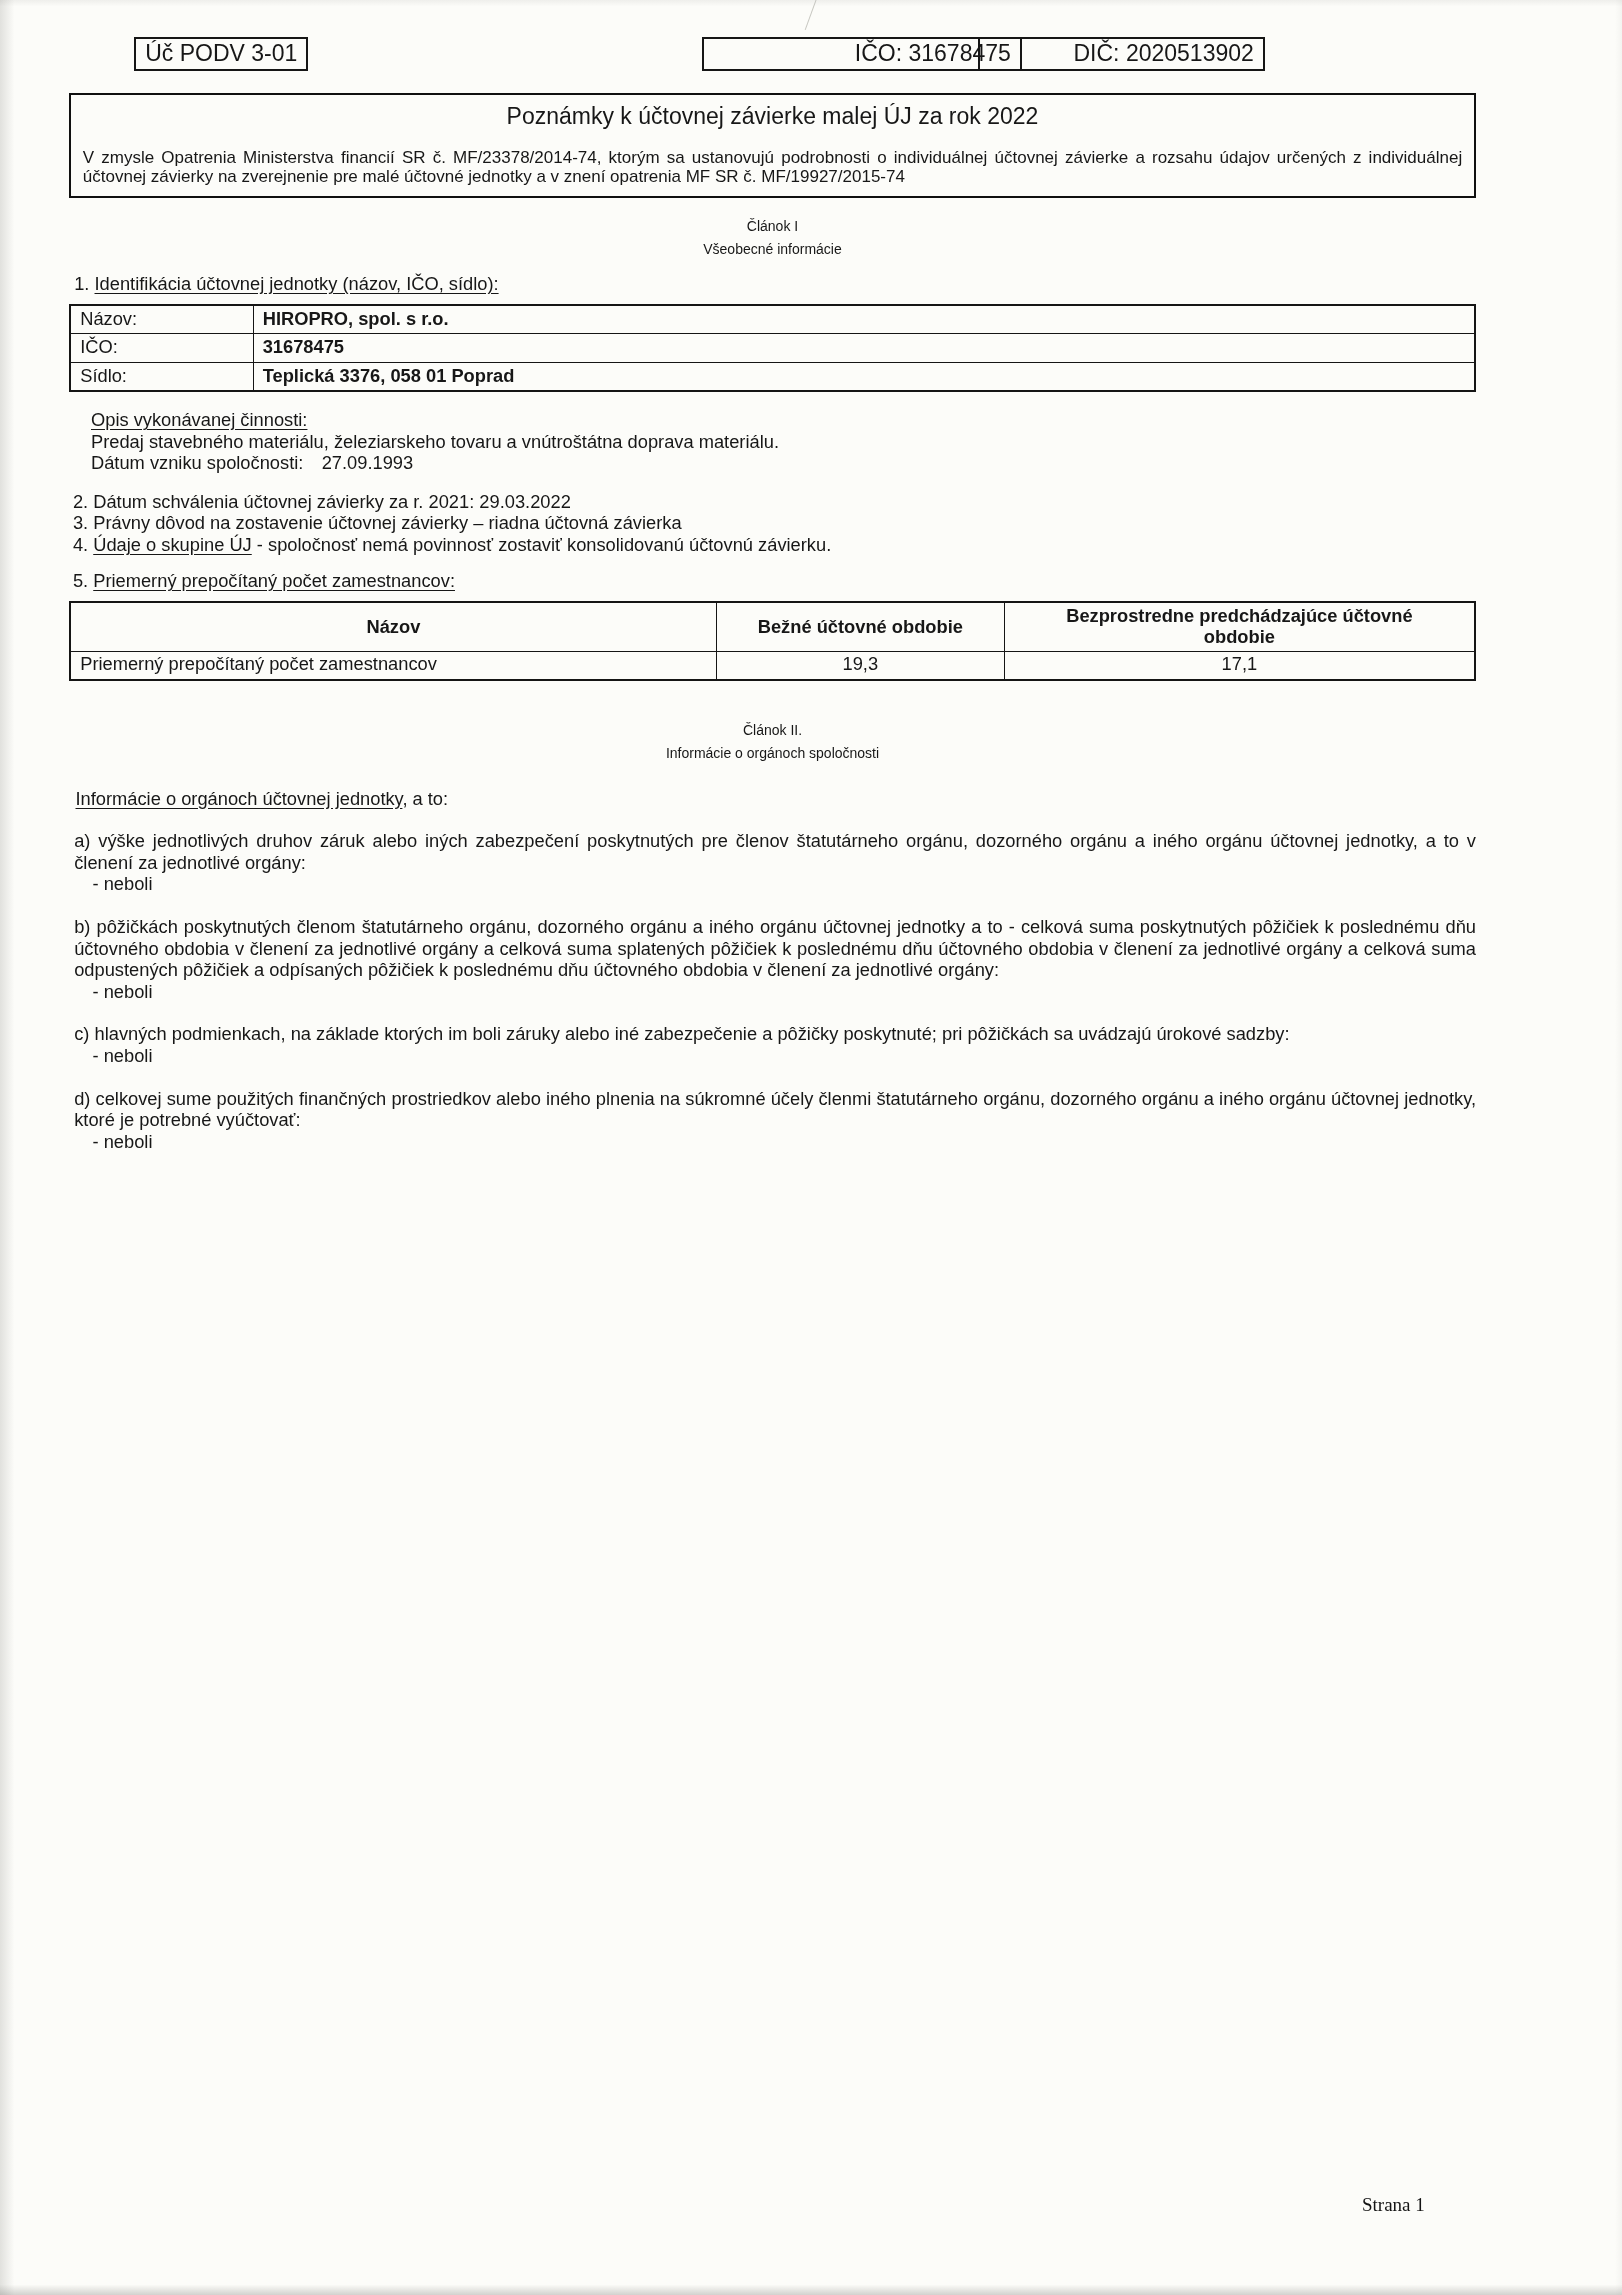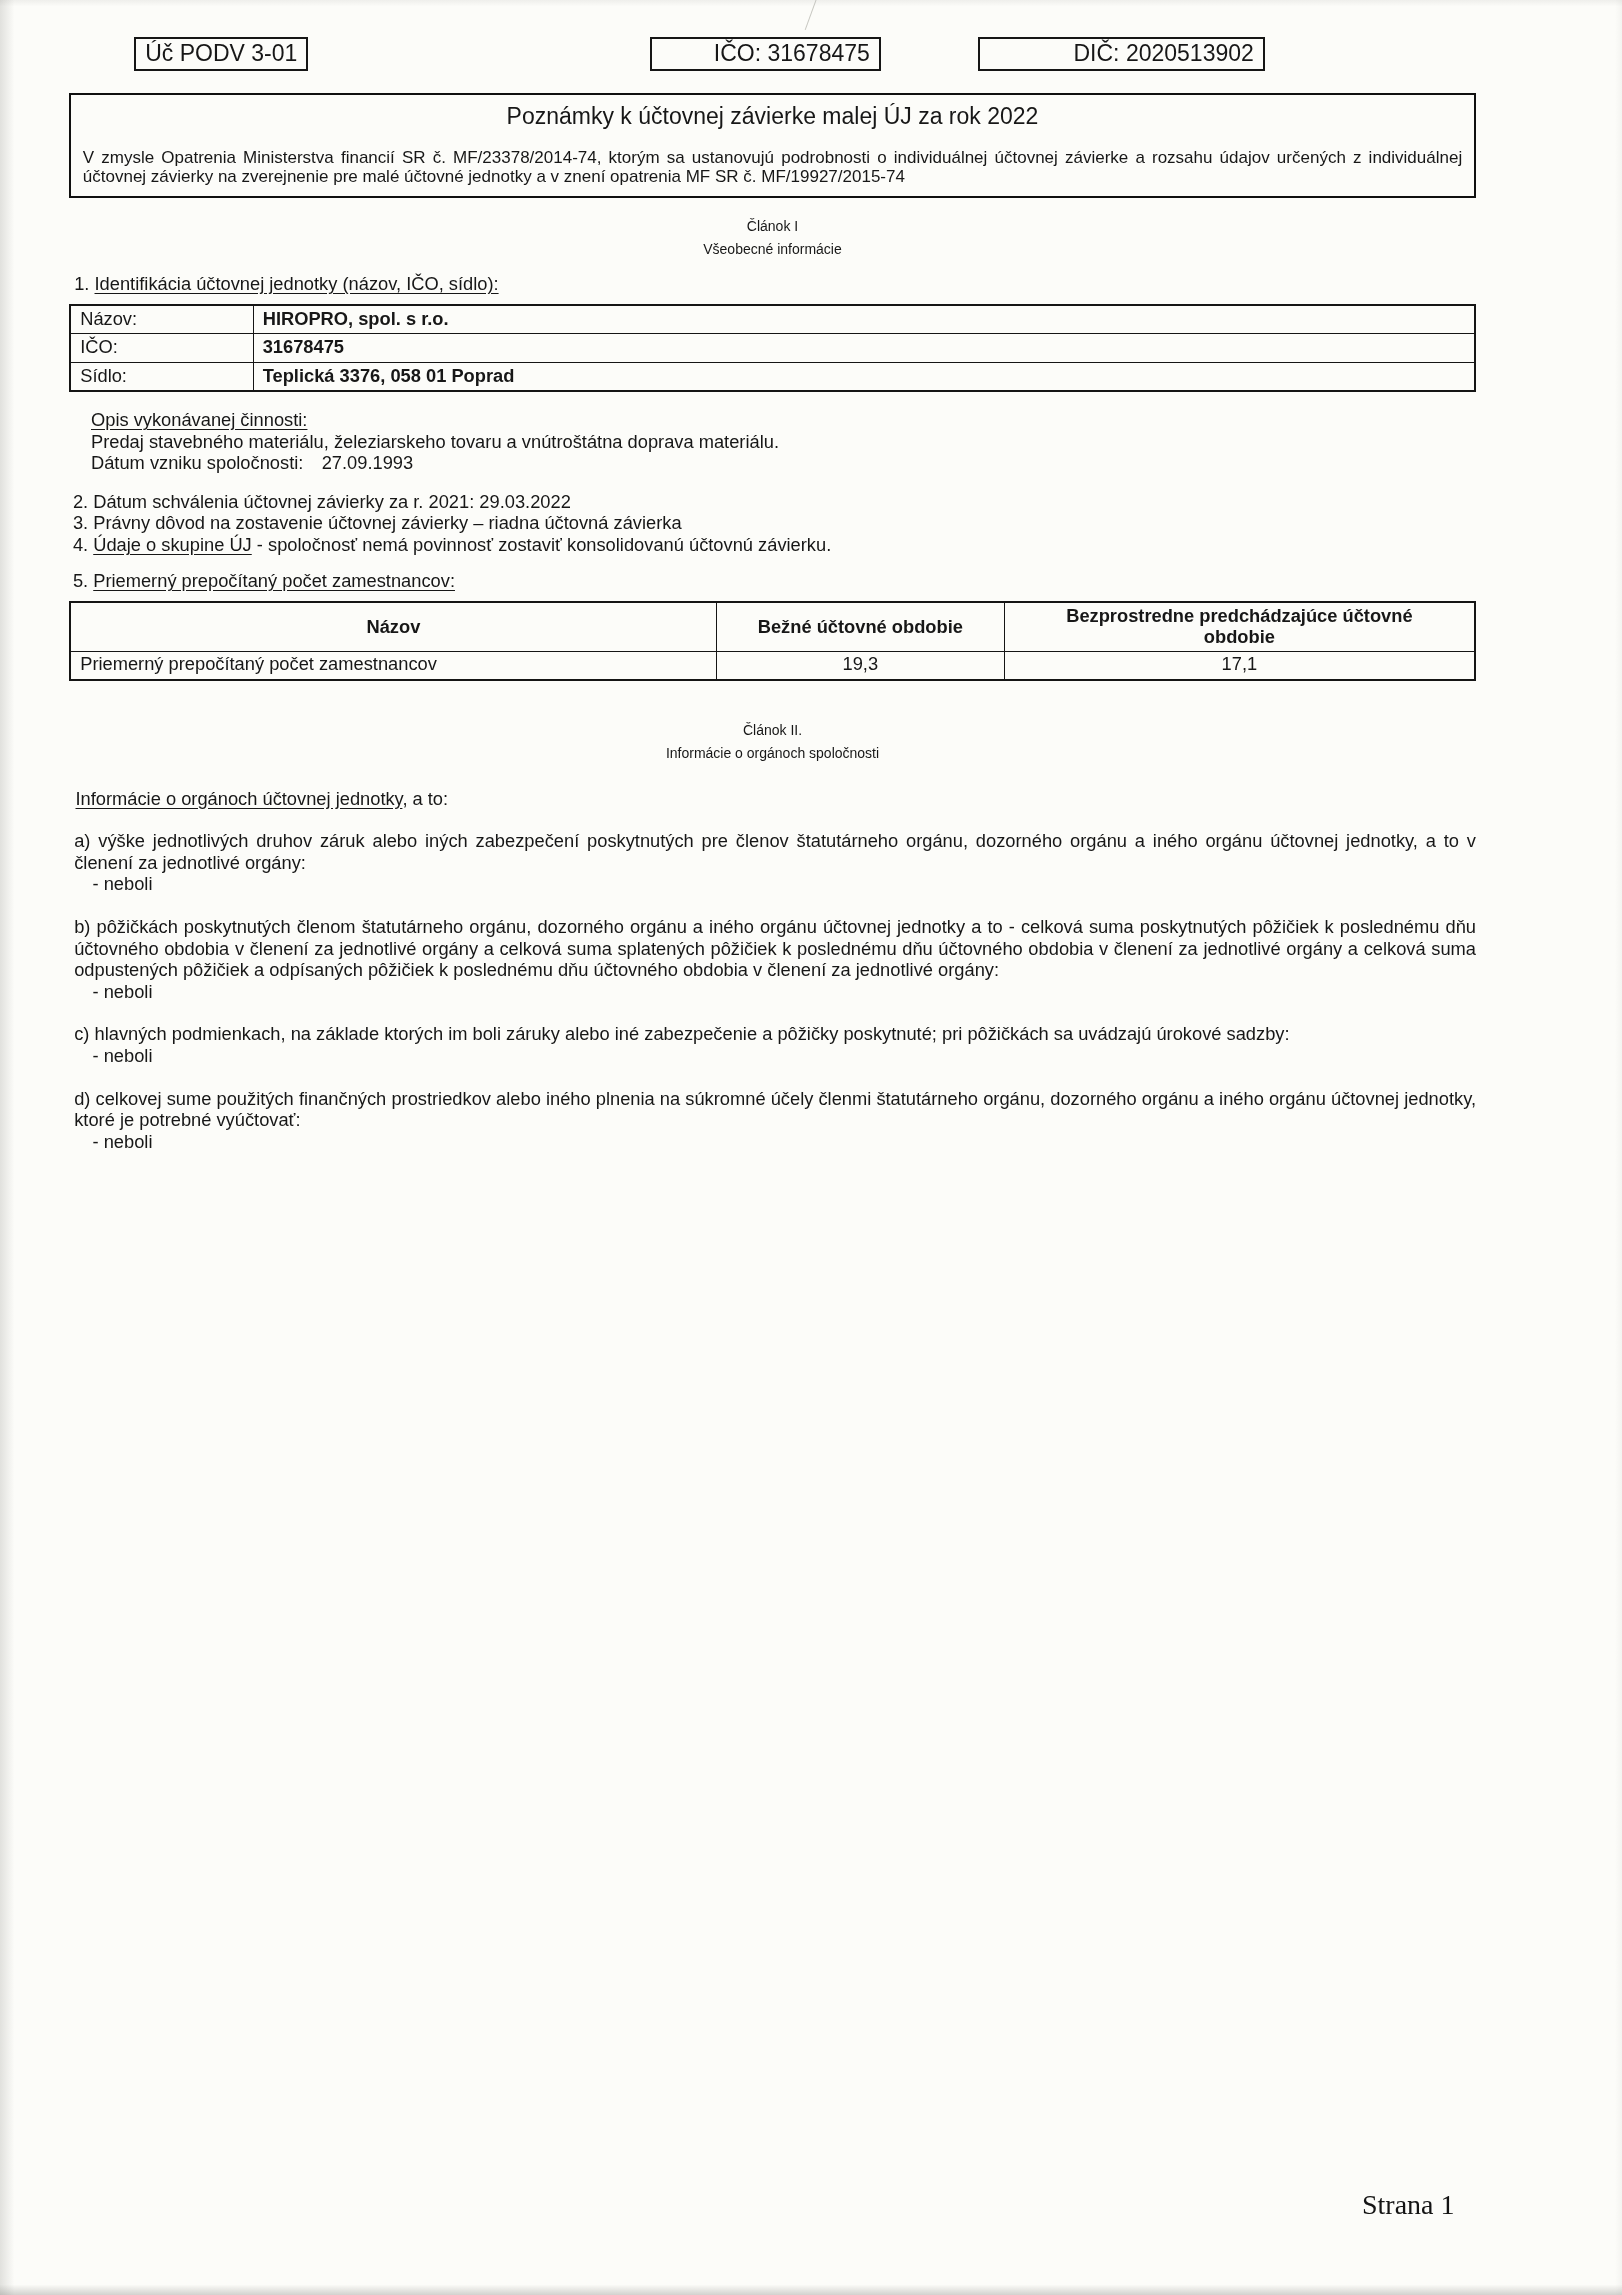--- a/index.html
+++ b/index.html
@@ -36,21 +36,21 @@
   .code-box {
     position: absolute;
     border: 2px solid #161616;
     padding: 3.3px 9.2px 4.6px 9.2px;
     font-size: 23px;
     line-height: 22px;
     white-space: nowrap;
     text-align: right;
   }
   .code-box.form  { left: 134px;  top: 37px; }
-  .code-box.ico   { left: 650px; top: 37px; width: 231px; }
+  .code-box.ico   { left: 702px; top: 37px; width: 320px; }
   .code-box.dic   { left: 978px; top: 37px; width: 287px; }
 
   .content {
     position: absolute;
     left: 69px;
     top: 93px;
     width: 1407px;
   }
 
   .intro-box {
@@ -119,21 +119,21 @@
   .intro-line { margin-top: 22px; margin-left: 6.5px; }
 
   .para { margin-top: 21px; margin-left: 5.2px; text-align: justify; }
   .para .answer { margin-left: 18.3px; text-align: left; }
 
   .footer {
     position: absolute;
     left: 1362px;
     top: 2192px;
     font-family: "Liberation Serif", serif;
-    font-size: 28px;
+    font-size: 19px;
     line-height: 26px;
     color: #141414;
   }
 </style>
 </head>
 <body>
 
 <div class="page">
 
   <div class="scan-line"></div>

